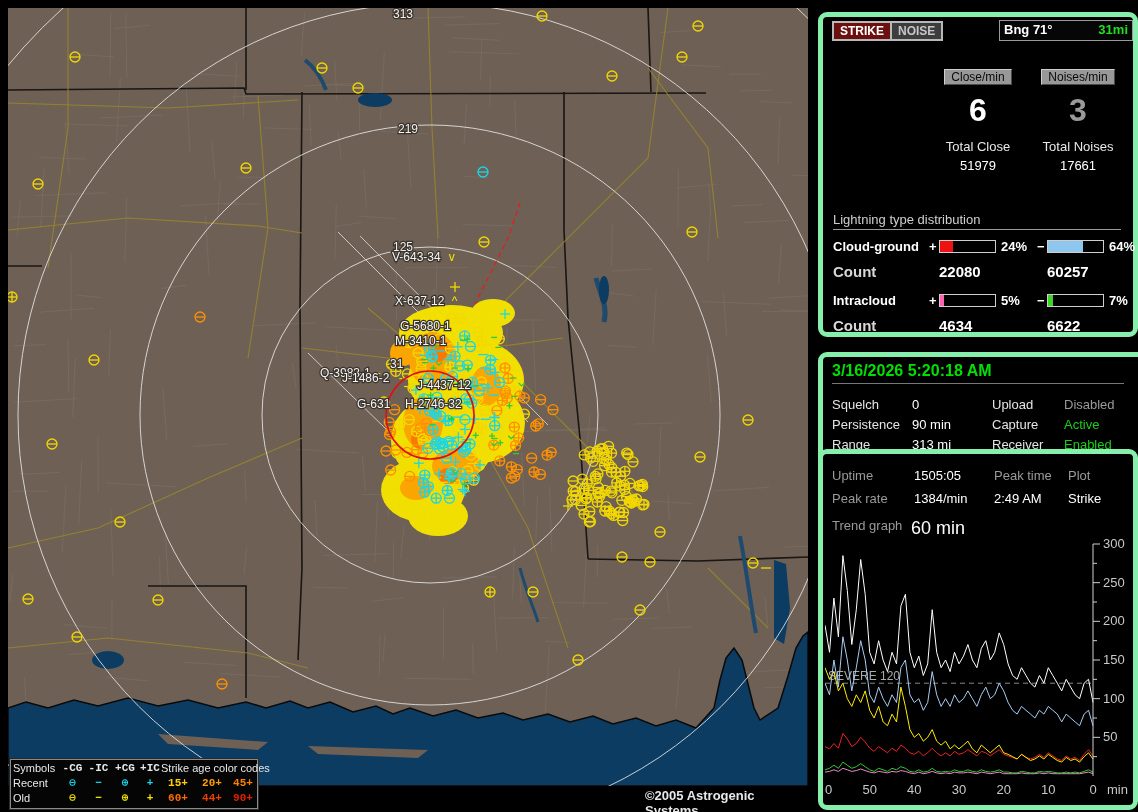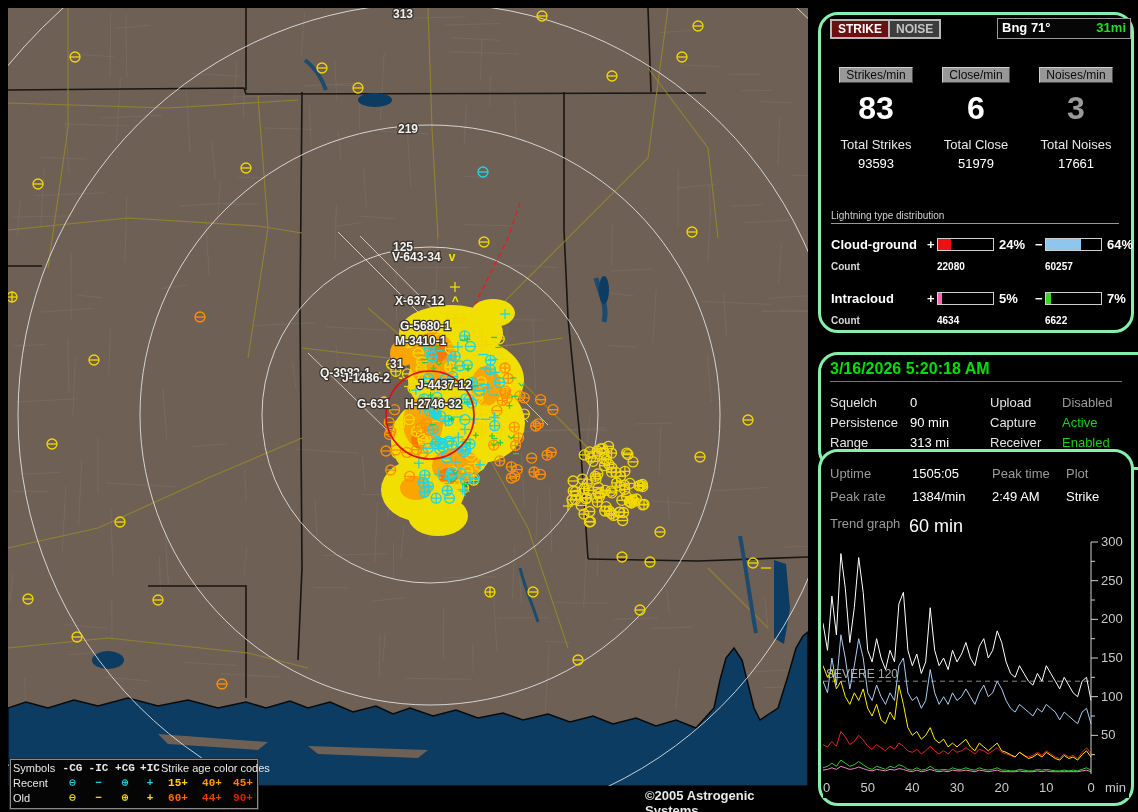--- a/index.html
+++ b/index.html
@@ -1,54 +1,54 @@
 <!DOCTYPE html>
 <html><head>
 <meta charset="utf-8">
 <style>
   html,body{margin:0;padding:0;background:#000;width:1138px;height:812px;overflow:hidden;
     font-family:"Liberation Sans","DejaVu Sans",sans-serif;}
   .abs{position:absolute;}
   #stage{position:relative;width:1138px;height:812px;background:#000;}
   
-  #map-holder{left:8px;top:8px;width:647px;height:778px;background:#6e6055;font-weight:bold;}
+  #map-holder{left:8px;top:8px;width:647px;height:778px;background:#6e6055;}
   #copyright{left:645px;top:788px;width:163px;height:14px;color:#e8e8e8;font-size:13px;text-align:left;font-weight:bold;}
   
   #legend{left:10px;top:759px;width:246px;height:48px;background:#050505;border:1px solid #8a8a8a;
     outline:1px solid #2a2a2a;font-size:11px;color:#e8e8e8;}
   .lgrid{display:grid;grid-template-columns:46px 27px 25px 28px 22px 34px 34px 28px;line-height:15px;padding:1px 2px;}
   .lgrid span{white-space:nowrap;}
   .sym{text-align:center;font-weight:bold;font-family:Liberation Mono, monospace;}
   
-  .panel{position:absolute;left:818px;width:310px;background:#000;border:3px solid #86efac;border-radius:20px;}
+  .panel{position:absolute;left:818px;width:310px;background:#000;border:5px solid #86efac;border-radius:9px;}
   #panel-stats{top:12px;height:315px;}
   #panel-status{top:352px;height:112px;padding-left:40px;}
   #panel-trend{top:449px;height:351px;}
   .btn{position:absolute;font-weight:bold;font-size:12px;text-align:center;border:2px solid #b8b8b8;padding:1px 6px;}
   #strike-btn{left:9px;top:4px;background:#6b0f0f;color:#fff;}
   #noise-btn{left:67px;top:4px;background:#3d3d3d;color:#c6c6c6;}
   #bng-box{left:176px;top:3px;width:124px;height:17px;background:#060606;border:1px solid #9a9a9a;
     font-weight:bold;font-size:13px;color:#fff;padding:1px 4px;}
   #bng-dist{float:right;color:#22dd22;}
   .ratecol{position:absolute;top:50px;width:100px;text-align:center;}
   .minihdr{display:inline-block;background:#989898;color:#0a0a0a;font-size:12px;padding:0 6px;
     border:1px solid #cfcfcf;border-bottom-color:#4a4a4a;border-right-color:#4a4a4a;}
   .bignum{font-size:32px;font-weight:bold;color:#fff;line-height:34px;margin-top:8px;}
   .graynum{color:#9a9a9a;}
   .totlbl{color:#e8e8e8;font-size:13px;margin-top:12px;}
   .totval{color:#fff;font-size:13px;margin-top:4px;}
-  #dist-title{position:absolute;left:10px;top:195px;width:288px;color:#cfcfcf;font-size:10px;
+  #dist-title{position:absolute;left:10px;top:195px;width:288px;color:#cfcfcf;font-size:13px;
     border-bottom:1px solid #9a9a9a;padding-bottom:2px;}
   .drow{position:absolute;left:10px;width:292px;height:16px;color:#fff;font-size:13px;font-weight:bold;}
   .bar{position:absolute;top:1px;width:55px;height:11px;border:1px solid #cfcfcf;background:#000;}
   .bar i{display:block;height:100%;}
   .dlabel{position:absolute;left:0;}
   .dsign1{position:absolute;left:96px;}  .dbar1{left:106px;}  .dpct1{position:absolute;left:168px;}
   .dsign2{position:absolute;left:204px;} .dbar2{left:214px;}  .dpct2{position:absolute;left:276px;}
-  .crow{position:absolute;left:10px;width:292px;color:#fff;font-size:10px;font-weight:bold;}
+  .crow{position:absolute;left:10px;width:292px;color:#fff;font-size:15px;font-weight:bold;}
   .crow .cl{color:#d8d8d8;font-weight:bold;}
   .cv1{position:absolute;left:106px;} .cv2{position:absolute;left:214px;}
   
   #date-line{position:absolute;left:9px;top:5px;width:292px;color:#00e000;font-size:16px;font-weight:bold;
     border-bottom:1px solid #777;padding-bottom:3px;}
   .srow{position:absolute;left:9px;width:296px;font-size:13px;color:#e4e4e4;}
   .srow .v{position:absolute;left:80px;color:#fff;}
   .srow .l2{position:absolute;left:160px;}
   .srow .v2{position:absolute;left:232px;}
   .gray{color:#9a9a9a!important;} .green{color:#19cf19!important;}
@@ -1864,21 +1864,21 @@
       <span class="sym">+CG</span>
       <span class="sym">+IC</span>
       <span style="grid-column:6/9">Strike age color codes</span>
 
       <span>Recent</span>
       <span class="sym rc" style="color: rgb(25, 215, 232);">⊖</span>
       <span class="sym rc" style="color: rgb(25, 215, 232);">−</span>
       <span class="sym rc" style="color: rgb(25, 215, 232);">⊕</span>
       <span class="sym rc" style="color: rgb(25, 215, 232);">+</span>
       <span class="sym ra0" style="color: rgb(255, 208, 0);">15+</span>
-      <span class="sym ra1" style="color: rgb(255, 160, 0);">40+</span>
+      <span class="sym ra1" style="color: rgb(255, 160, 0);">20+</span>
       <span class="sym ra2" style="color: rgb(255, 128, 0);">45+</span>
 
       <span>Old</span>
       <span class="sym oc" style="color: rgb(242, 228, 0);">⊖</span>
       <span class="sym oc" style="color: rgb(242, 228, 0);">−</span>
       <span class="sym oc" style="color: rgb(242, 228, 0);">⊕</span>
       <span class="sym oc" style="color: rgb(242, 228, 0);">+</span>
       <span class="sym oa0" style="color: rgb(255, 106, 0);">60+</span>
       <span class="sym oa1" style="color: rgb(240, 64, 0);">44+</span>
       <span class="sym oa2" style="color: rgb(224, 32, 0);">90+</span>
@@ -1886,26 +1886,20 @@
   </div>
 
   <div id="panel-stats" class="panel">
     <div id="strike-btn" class="btn">STRIKE</div>
     <div id="noise-btn" class="btn">NOISE</div>
     <div id="bng-box" class="abs">
       <span>Bng 71°</span>
       <span id="bng-dist">31mi</span>
     </div>
 
-    <div class="ratecol" style="left:5px">
-      <span class="minihdr">Strikes/min</span>
-      <div class="bignum">83</div>
-      <div class="totlbl">Total Strikes</div>
-      <div class="totval">93593</div>
-    </div>
     <div class="ratecol" style="left:105px">
       <span class="minihdr">Close/min</span>
       <div class="bignum">6</div>
       <div class="totlbl">Total Close</div>
       <div class="totval">51979</div>
     </div>
     <div class="ratecol" style="left:205px">
       <span class="minihdr">Noises/min</span>
       <div class="bignum graynum">3</div>
       <div class="totlbl">Total Noises</div>

